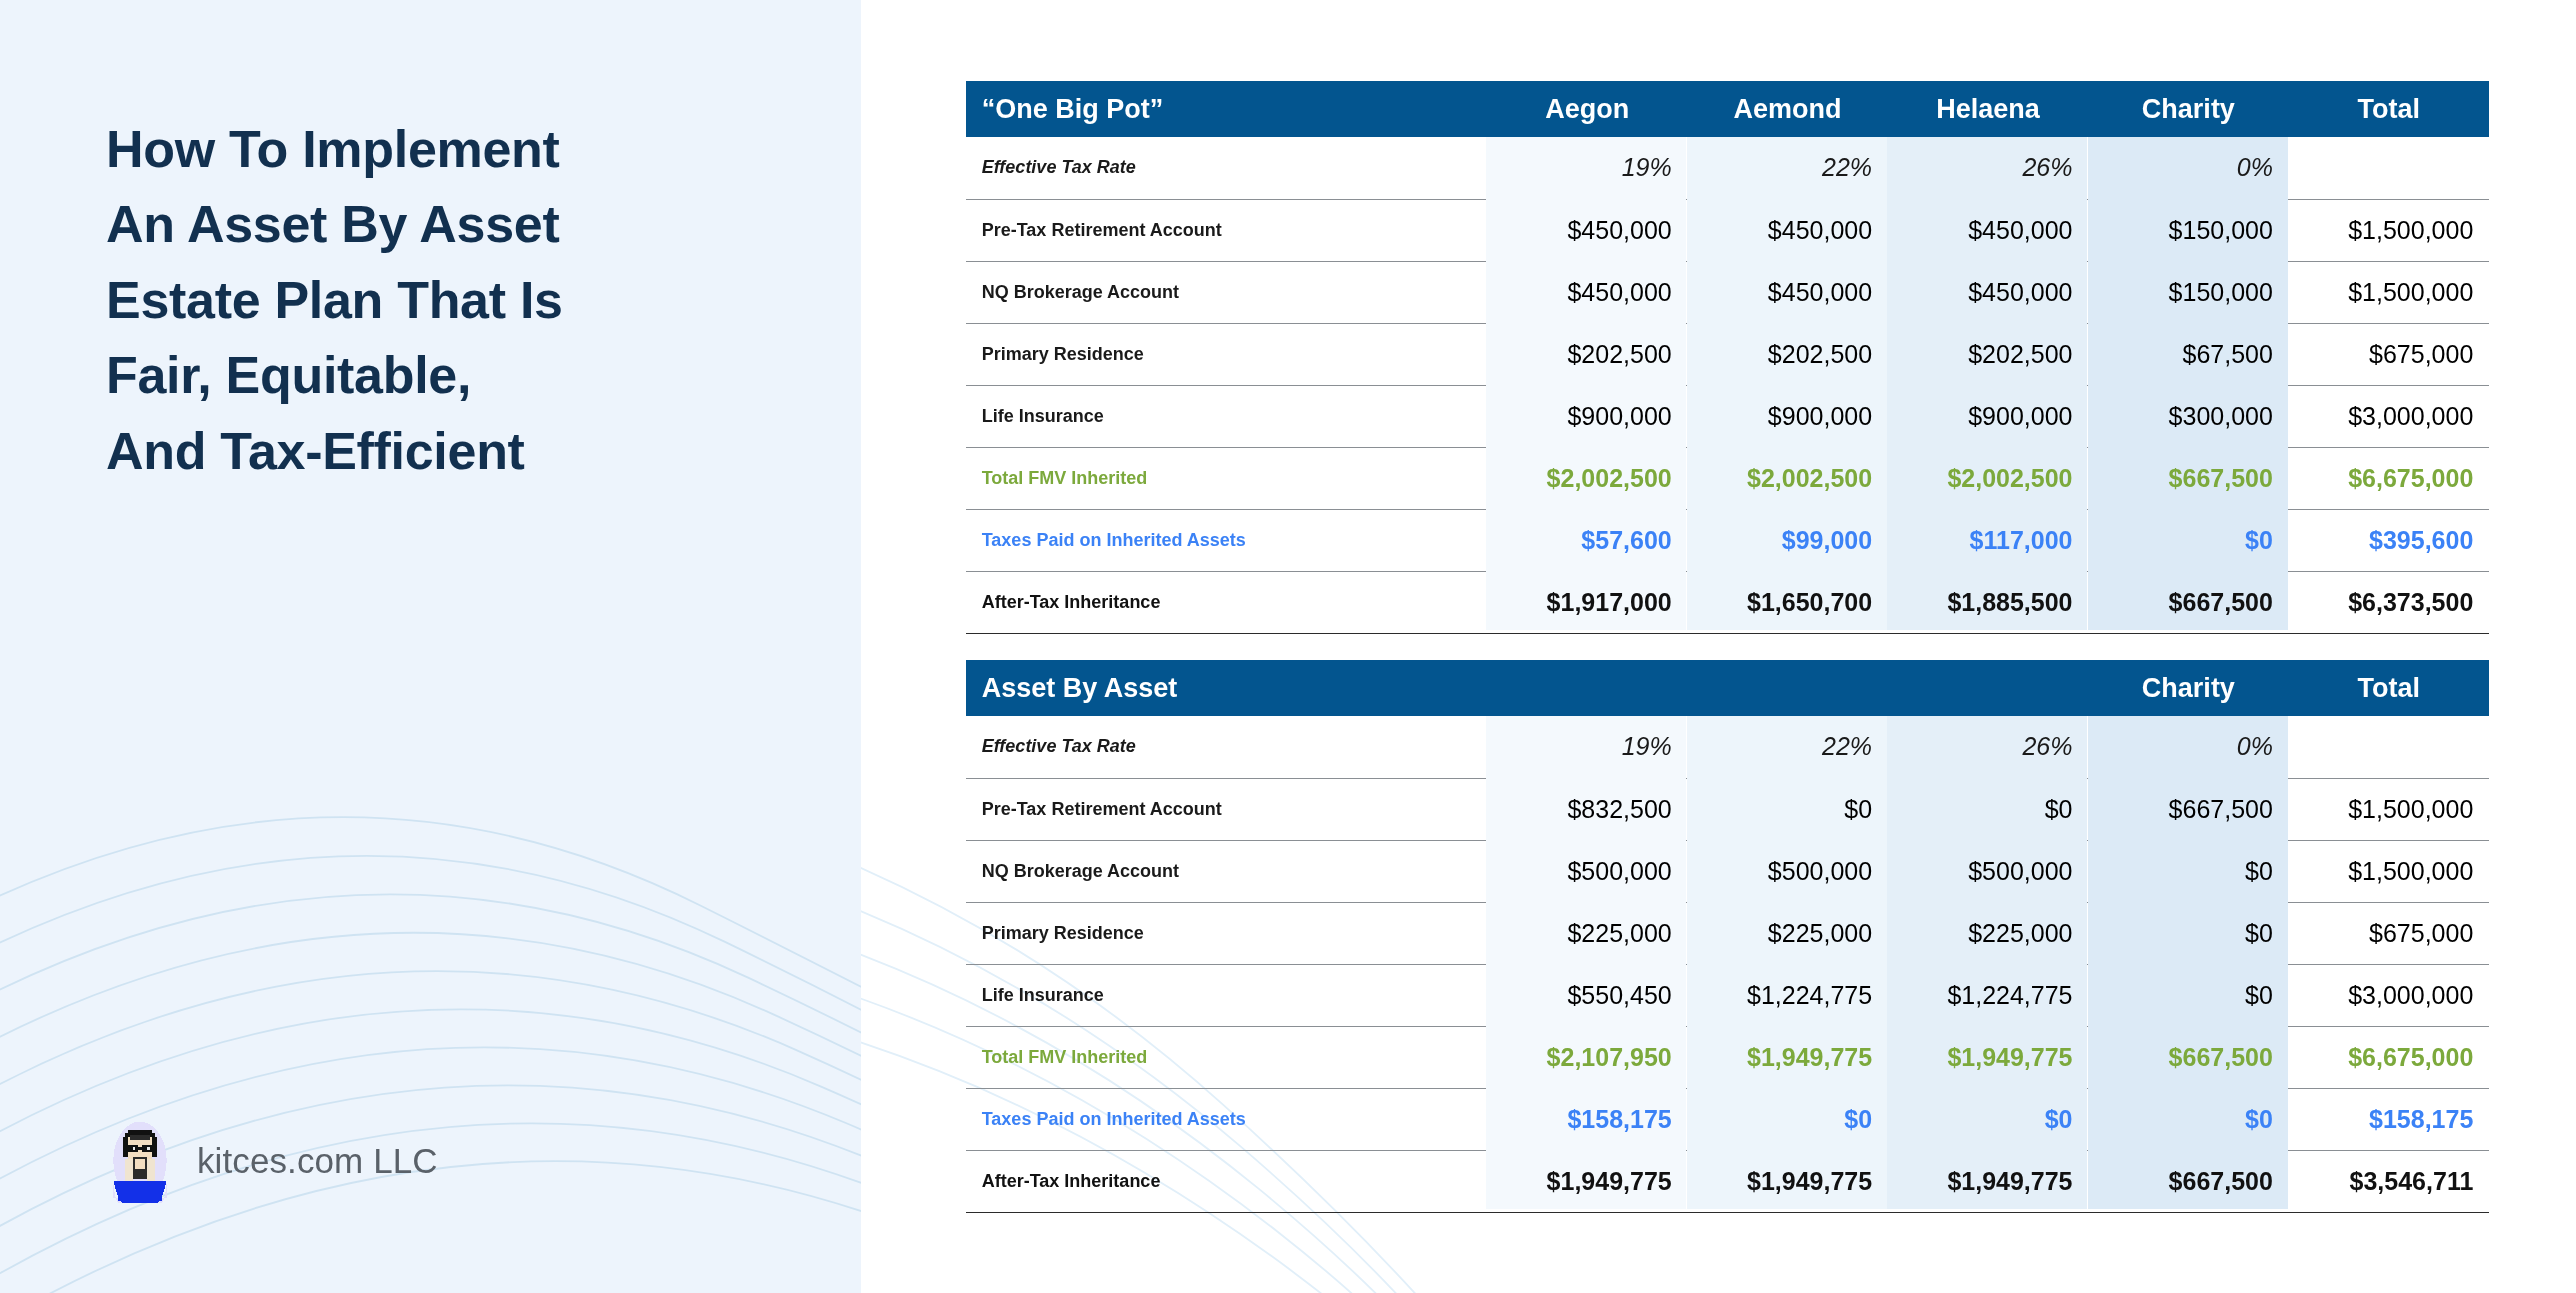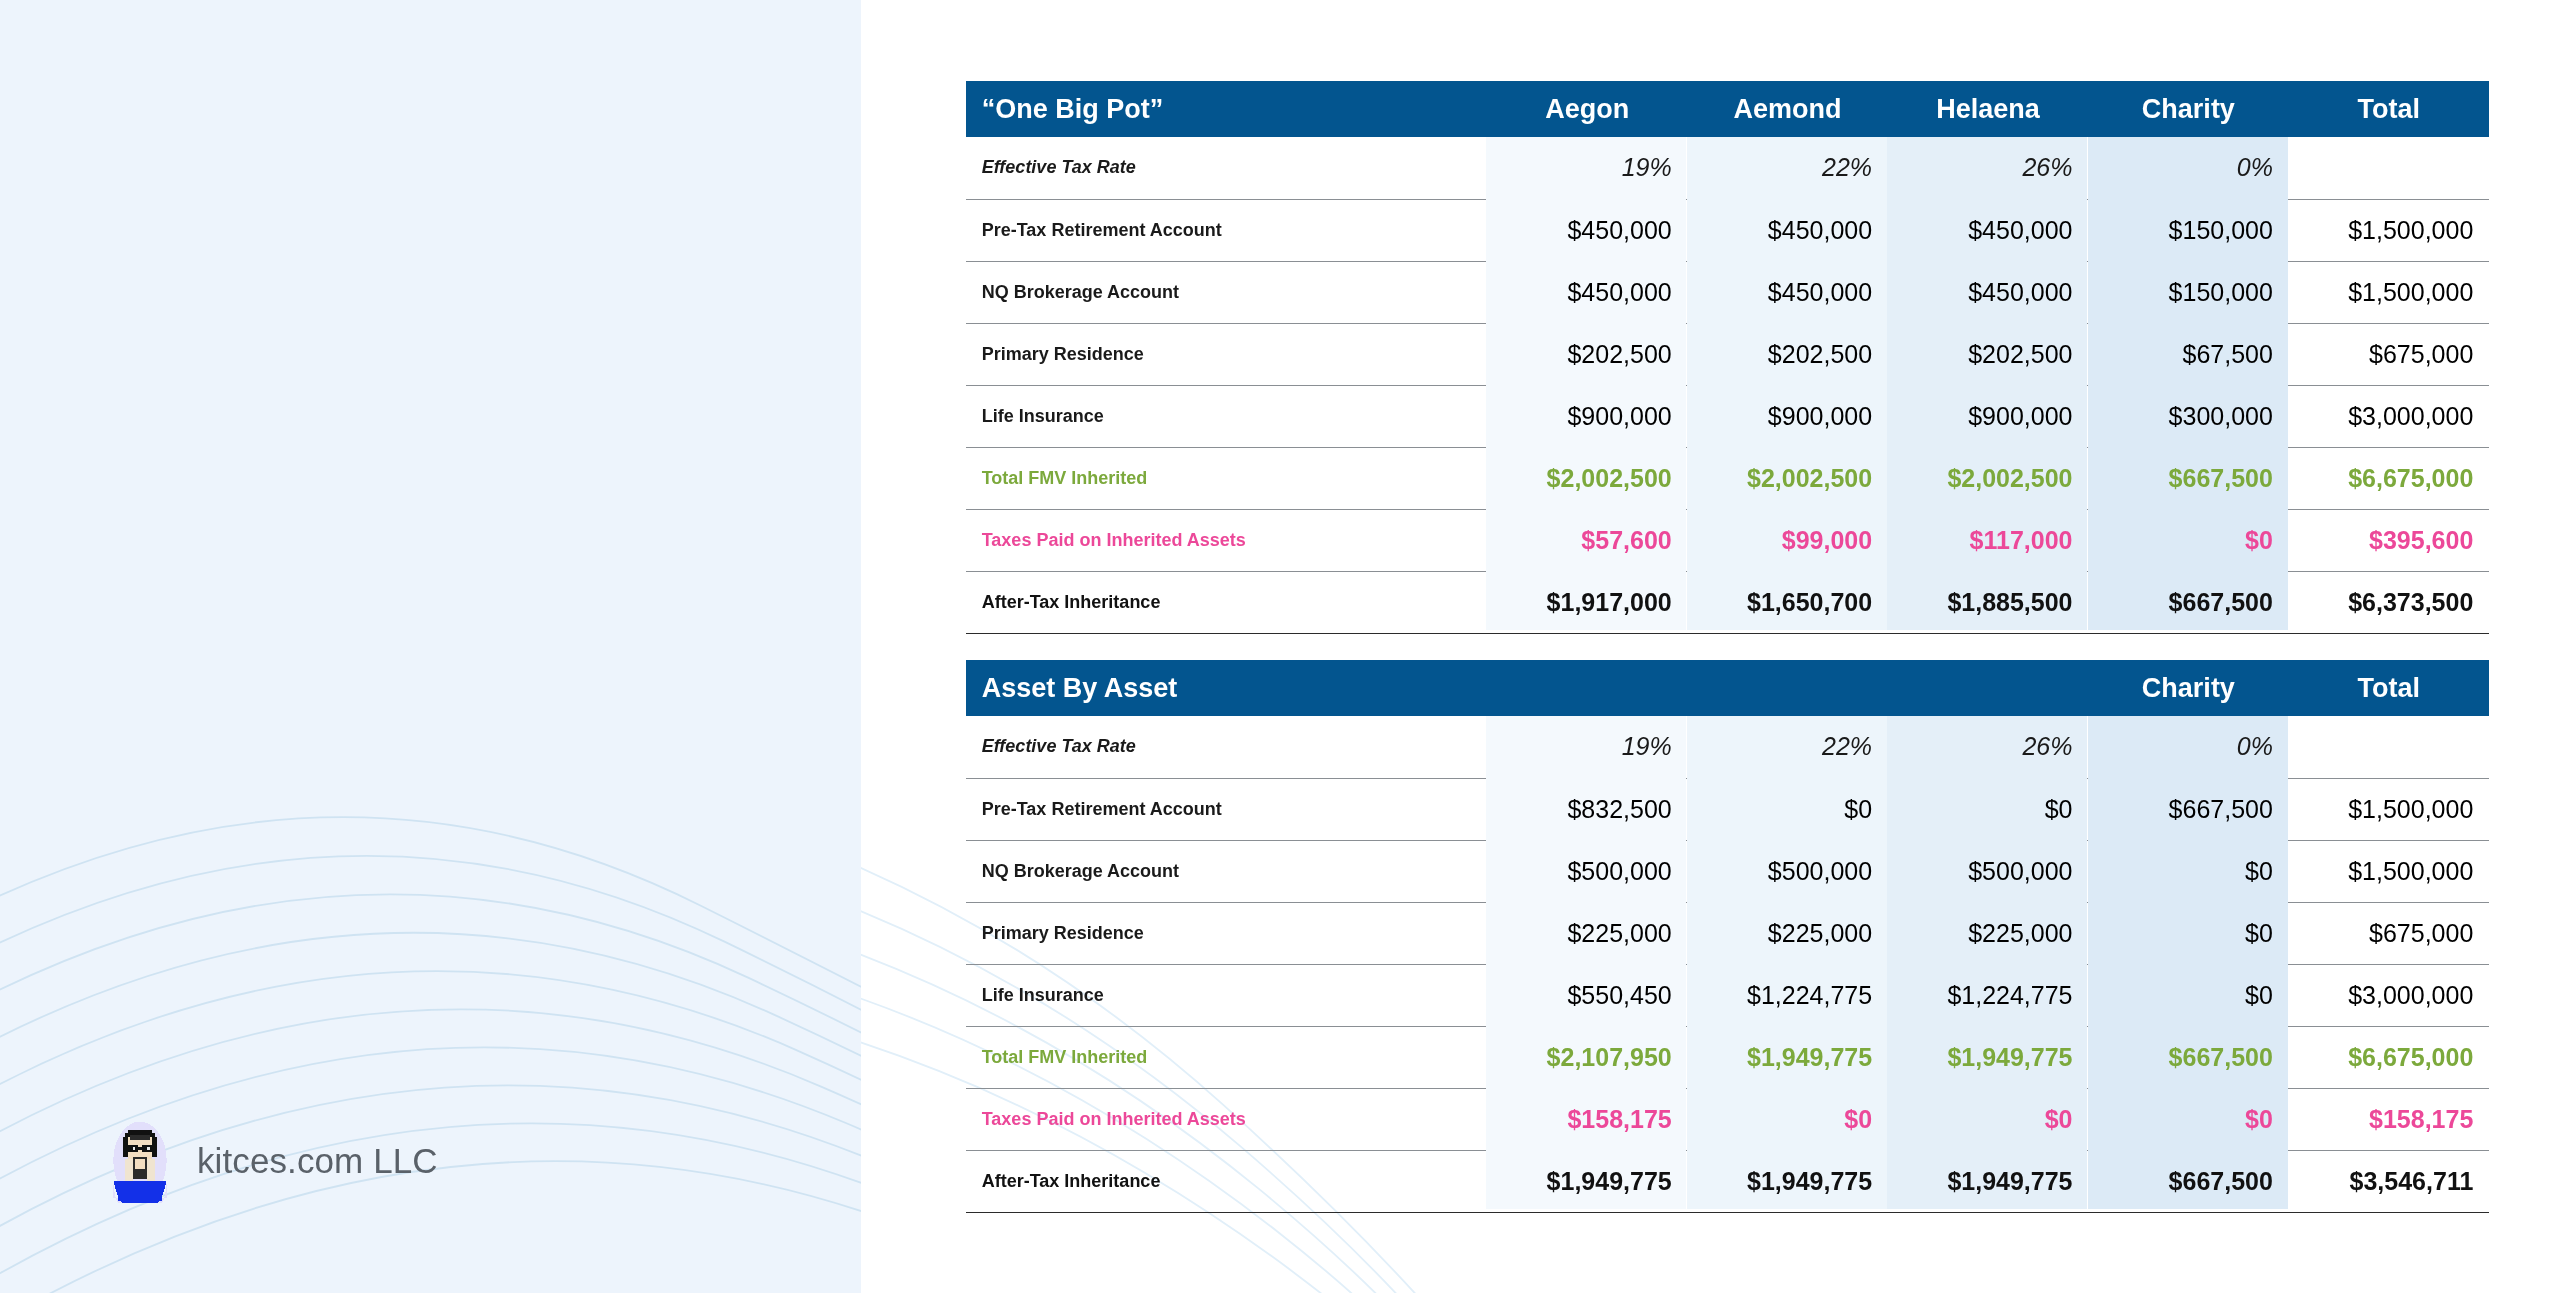--- a/index.html
+++ b/index.html
@@ -84,21 +84,21 @@
     background:transparent;
   }
   table.fin tbody td.lbl{
     text-align:left;
     font-weight:bold;
     color:#1A1A1A;
     font-size:18px;
   }
   table.fin tbody tr.row-rate td{ font-style:italic; color:#1A1A1A; border-bottom:1.2px solid #8A8F94; }
   table.fin tbody tr.row-green td{ color:#7CA93C; font-weight:bold; }
-  table.fin tbody tr.row-red   td{ color:#ec4899; font-weight:bold; }
+  table.fin tbody tr.row-red   td{ color:#3b82f6; font-weight:bold; }
   table.fin tbody tr.row-total td{ color:#111111; font-weight:bold; }
   table.fin tbody tr:last-child td{ border-bottom:1.2px solid #2B2B2B; }
 
   
   .shade-layer{ position:absolute; left:0; top:0; width:100%; height:100%; pointer-events:none; z-index:0; }
   .shade-band{ position:absolute; top:0; height:100%; }
   .sb1{ left:520px;  width:200px; background:#F4F9FD; }
   .sb2{ left:721px; width:200px; background:#EDF5FB; }
   .sb3{ left:921px; width:200px; background:#E4EFF8; }
   .sb4{ left:1122px; width:200px; background:#DCEAF6; }
@@ -118,20 +118,25 @@
       <path d="M -150 1800 Q 580 1360 1280 1680 T 2400 2400"></path>
       <path d="M -150 1880 Q 600 1420 1320 1740 T 2400 2480"></path>
       <path d="M -150 1960 Q 620 1480 1360 1800 T 2400 2560"></path>
       <path d="M -150 2040 Q 640 1540 1400 1860 T 2400 2640"></path>
       <path d="M -150 2120 Q 660 1600 1440 1920 T 2400 2720"></path>
       <path d="M -150 2200 Q 680 1660 1480 1980 T 2400 2800"></path>
       <path d="M -150 2280 Q 700 1720 1520 2040 T 2400 2880"></path>
     </g>
   </svg>
 
+  <div id="page-title">How To Implement
+An Asset By Asset
+Estate Plan That Is
+Fair, Equitable,
+And Tax-Efficient</div>
 
   <div id="brand">
     <svg id="avatar" viewBox="0 0 28 35" shape-rendering="crispEdges">
       <ellipse cx="14" cy="17.5" rx="11" ry="16" fill="#E2DFFB"></ellipse>
       <path d="M3 26 A11 16 0 0 0 25 26 L25 33 L3 33 Z" fill="#E2DFFB"></path>
       <g fill="#1330E8">
         <rect x="5" y="27" width="18" height="7"></rect>
         <rect x="6" y="30" width="16" height="4"></rect>
       </g>
       <path d="M3.2 26 A11 16 0 0 0 24.8 26 Z" fill="#1330E8"></path>

